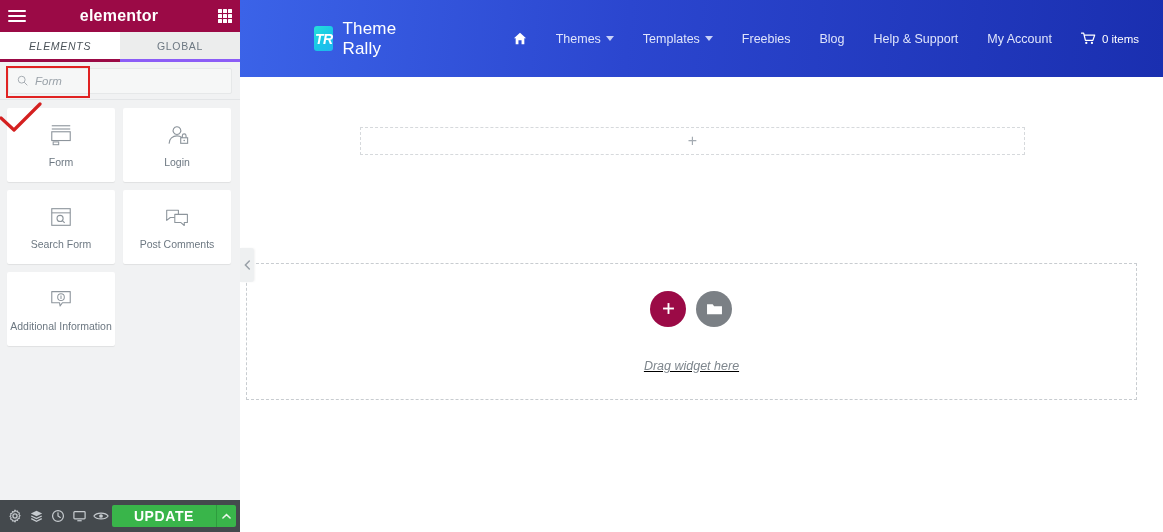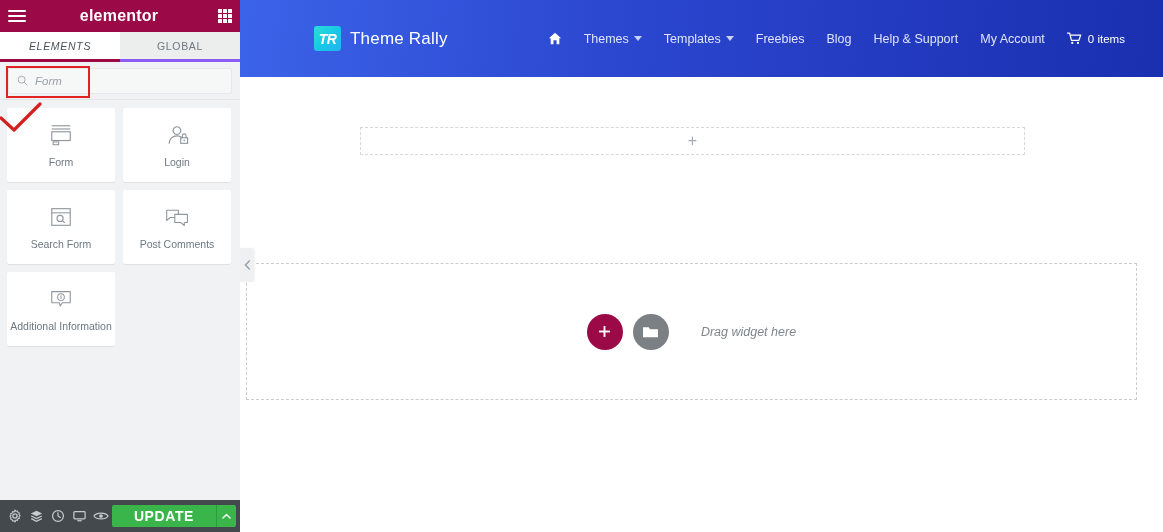--- a/index.html
+++ b/index.html
@@ -139,21 +139,21 @@
   #logo-mark {
     width: 27px; height: 25px;
     background: linear-gradient(135deg, #27e0d8 0%, #18c6e8 55%, #1fb6f0 100%);
     border-radius: 3px; display: flex; align-items: center; justify-content: center;
     color: #fff; font-weight: bold; font-size: 14px; font-style: italic;
     letter-spacing: -.5px;
     text-align: center;
   }
   #logo-text { color: #fff; font-size: 17px; letter-spacing: .2px; }
   #nav-menu {
-    display: flex; align-items: center; gap: 22px;
+    display: flex; align-items: center; gap: 29px;
     margin-left: 100px; white-space: nowrap;
   }
   .nav-item {
     color: #dfe4fb; font-size: 12.5px; display: flex;
     align-items: center; gap: 5px; cursor: pointer;
   }
   .caret-dn {
     width: 0; height: 0; border-left: 4px solid transparent;
     border-right: 4px solid transparent; border-top: 5px solid #c9d2f8;
     display: inline-block;
@@ -168,21 +168,21 @@
     display: flex; align-items: center; justify-content: center;
   }
   #add-section-plus { color: #a4abb2; font-size: 16px; line-height: 1; font-weight: 300; }
 
   #drop-section {
     position: absolute; left: 6px; top: 186px;
     width: 891px; height: 137px;
     border: 1px dashed #c8ccd0;
     display: flex; align-items: center; justify-content: center;
   }
-  #drop-inner { display: flex; flex-direction: row; align-items: center; gap: 32px; }
+  #drop-inner { display: flex; flex-direction: column; align-items: center; gap: 32px; text-decoration: underline; }
   #drop-buttons { display: flex; gap: 10px; }
   .circle-btn {
     width: 36px; height: 36px; border-radius: 50%;
     display: flex; align-items: center; justify-content: center; cursor: pointer;
   }
   #add-widget-btn { background: #9b0a46; }
   #template-btn { background: #7b8085; }
   #drop-label { font-size: 12.5px; font-style: italic; color: #7e868d; }
 </style>
 </head>

